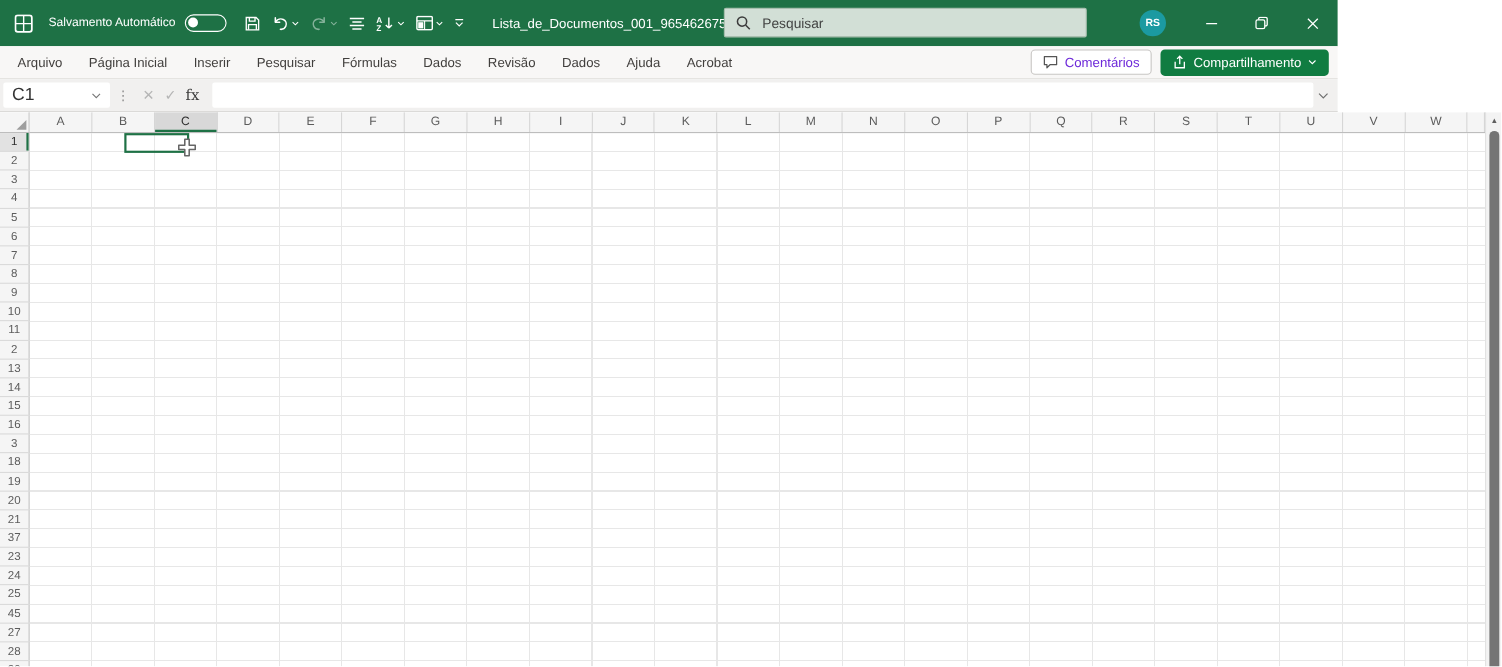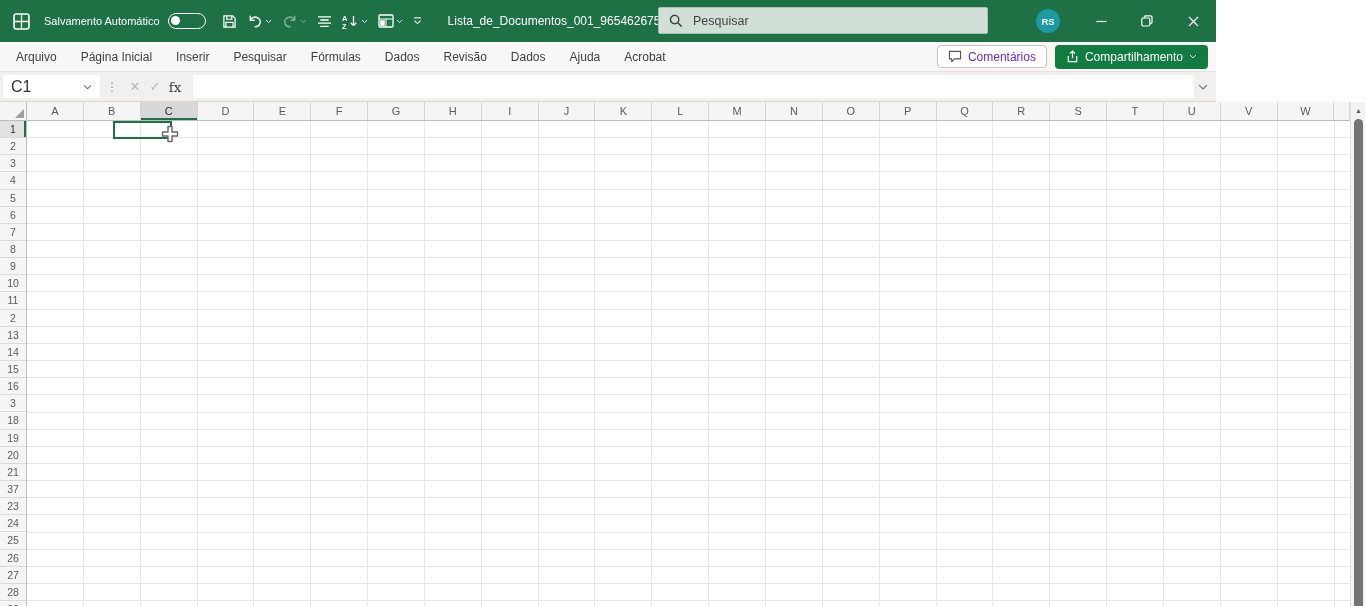--- a/index.html
+++ b/index.html
@@ -306,21 +306,21 @@
         <div class="rowh">16</div>
         <div class="rowh">3</div>
         <div class="rowh">18</div>
         <div class="rowh">19</div>
         <div class="rowh">20</div>
         <div class="rowh">21</div>
         <div class="rowh">37</div>
         <div class="rowh">23</div>
         <div class="rowh">24</div>
         <div class="rowh">25</div>
-        <div class="rowh">26</div>
+        <div class="rowh">45</div>
         <div class="rowh">27</div>
         <div class="rowh">28</div>
         <div class="rowh">29</div>
       </div>
     <div class="cells"></div>
     <div class="selection"></div>
     <div class="cellcursor">
       <svg width="18" height="18" viewBox="0 0 18 18">
           <path d="M7 1.5 h4 v5.5 h5.5 v4 h-5.5 v5.5 h-4 v-5.5 H1.5 v-4 H7 Z" fill="#fff" stroke="#666" stroke-width="1.4" stroke-linejoin="round"></path>
         </svg>

